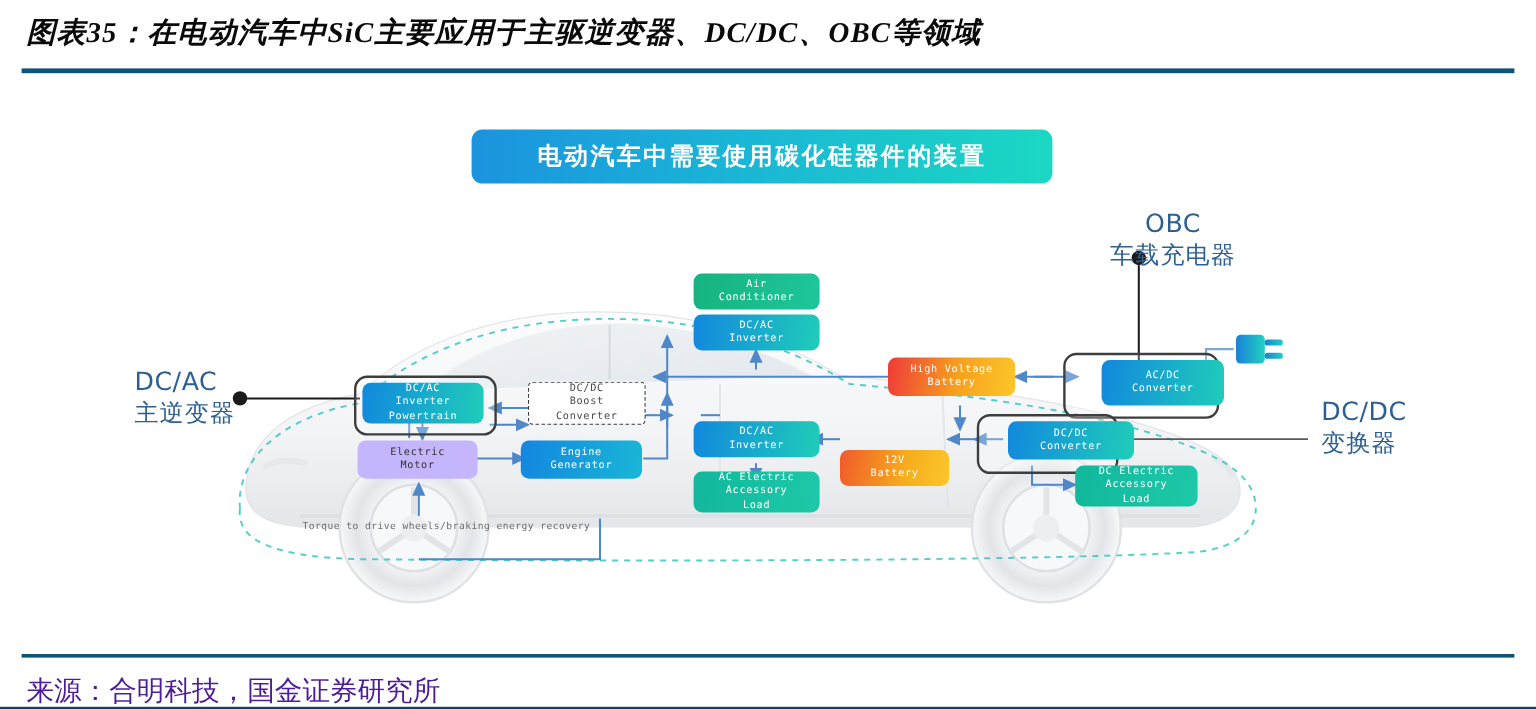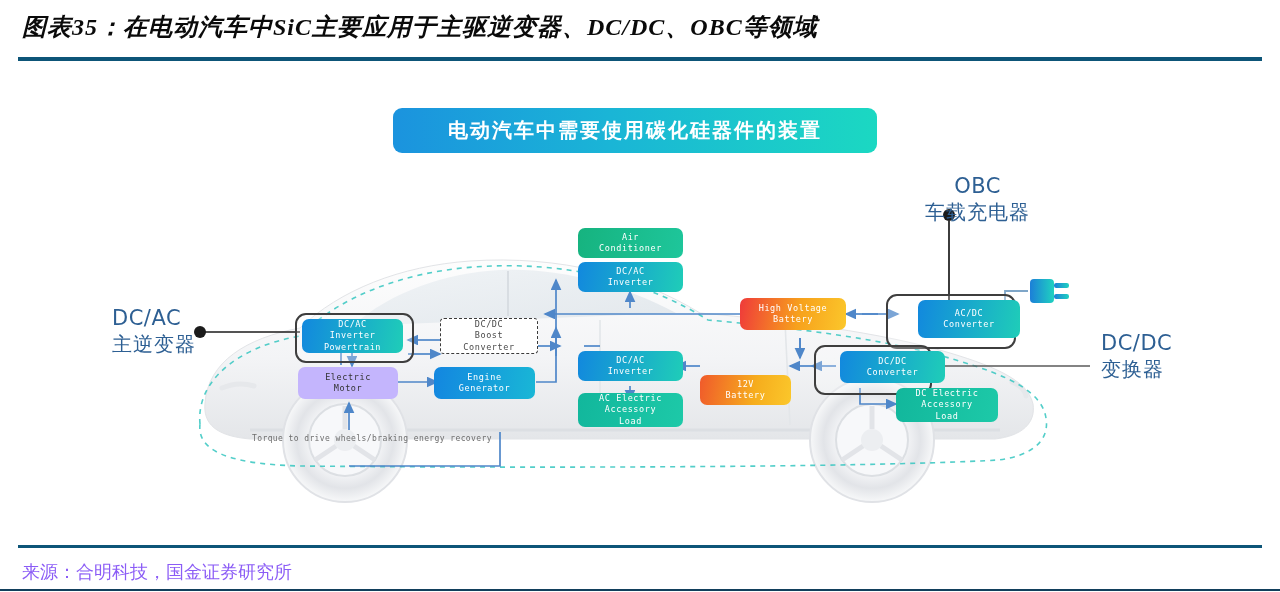--- a/index.html
+++ b/index.html
@@ -25,21 +25,21 @@
   }
 
   
   #footer-rule{
     position:absolute;left:18px;top:545px;width:1244px;height:3px;
     background:#0d5578;
   }
   #source-note{
     position:absolute;left:22px;top:560px;
     font-family:"Liberation Serif", serif;
-    font-size:18px;color:#8b5cf6;white-space:nowrap;
+    font-size:23px;color:#4c1d95;white-space:nowrap;
   }
   #bottom-rule{
     position:absolute;left:0px;top:589px;width:1280px;height:2px;
     background:#123f5c;
   }
 
   
   #figure{
     position:absolute;left:0px;top:70px;width:1280px;height:470px;
     background:#ffffff;

